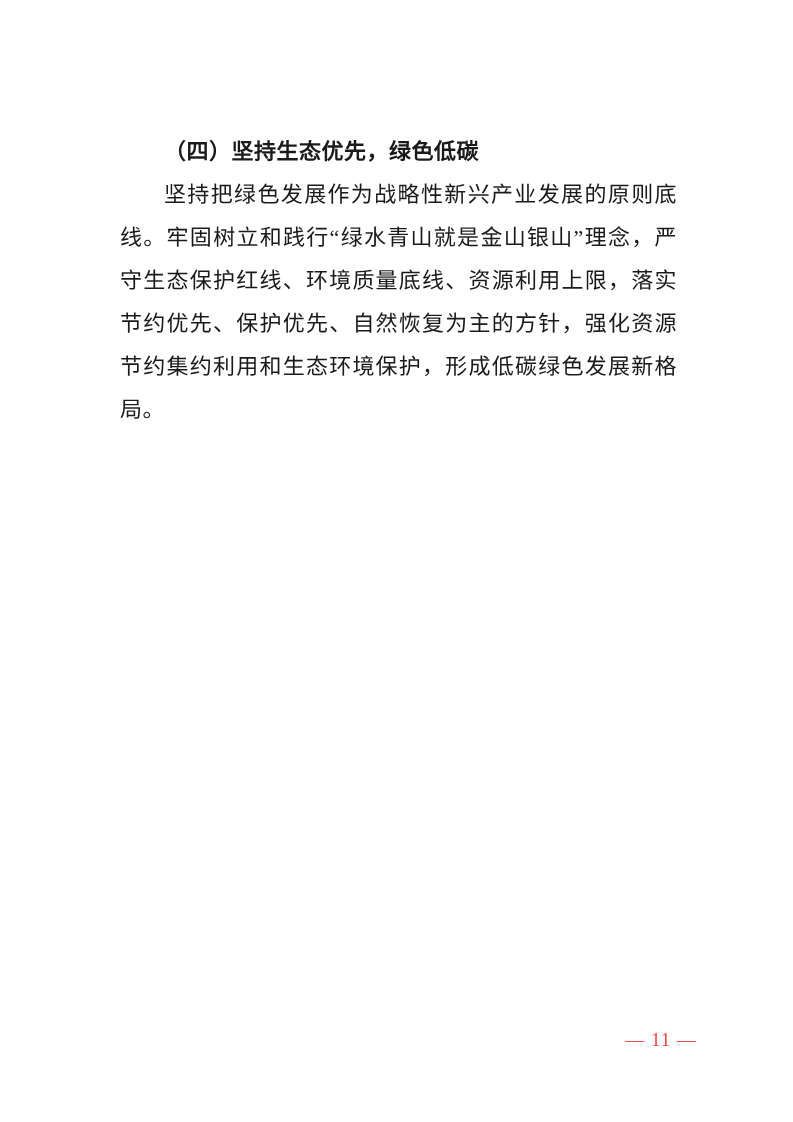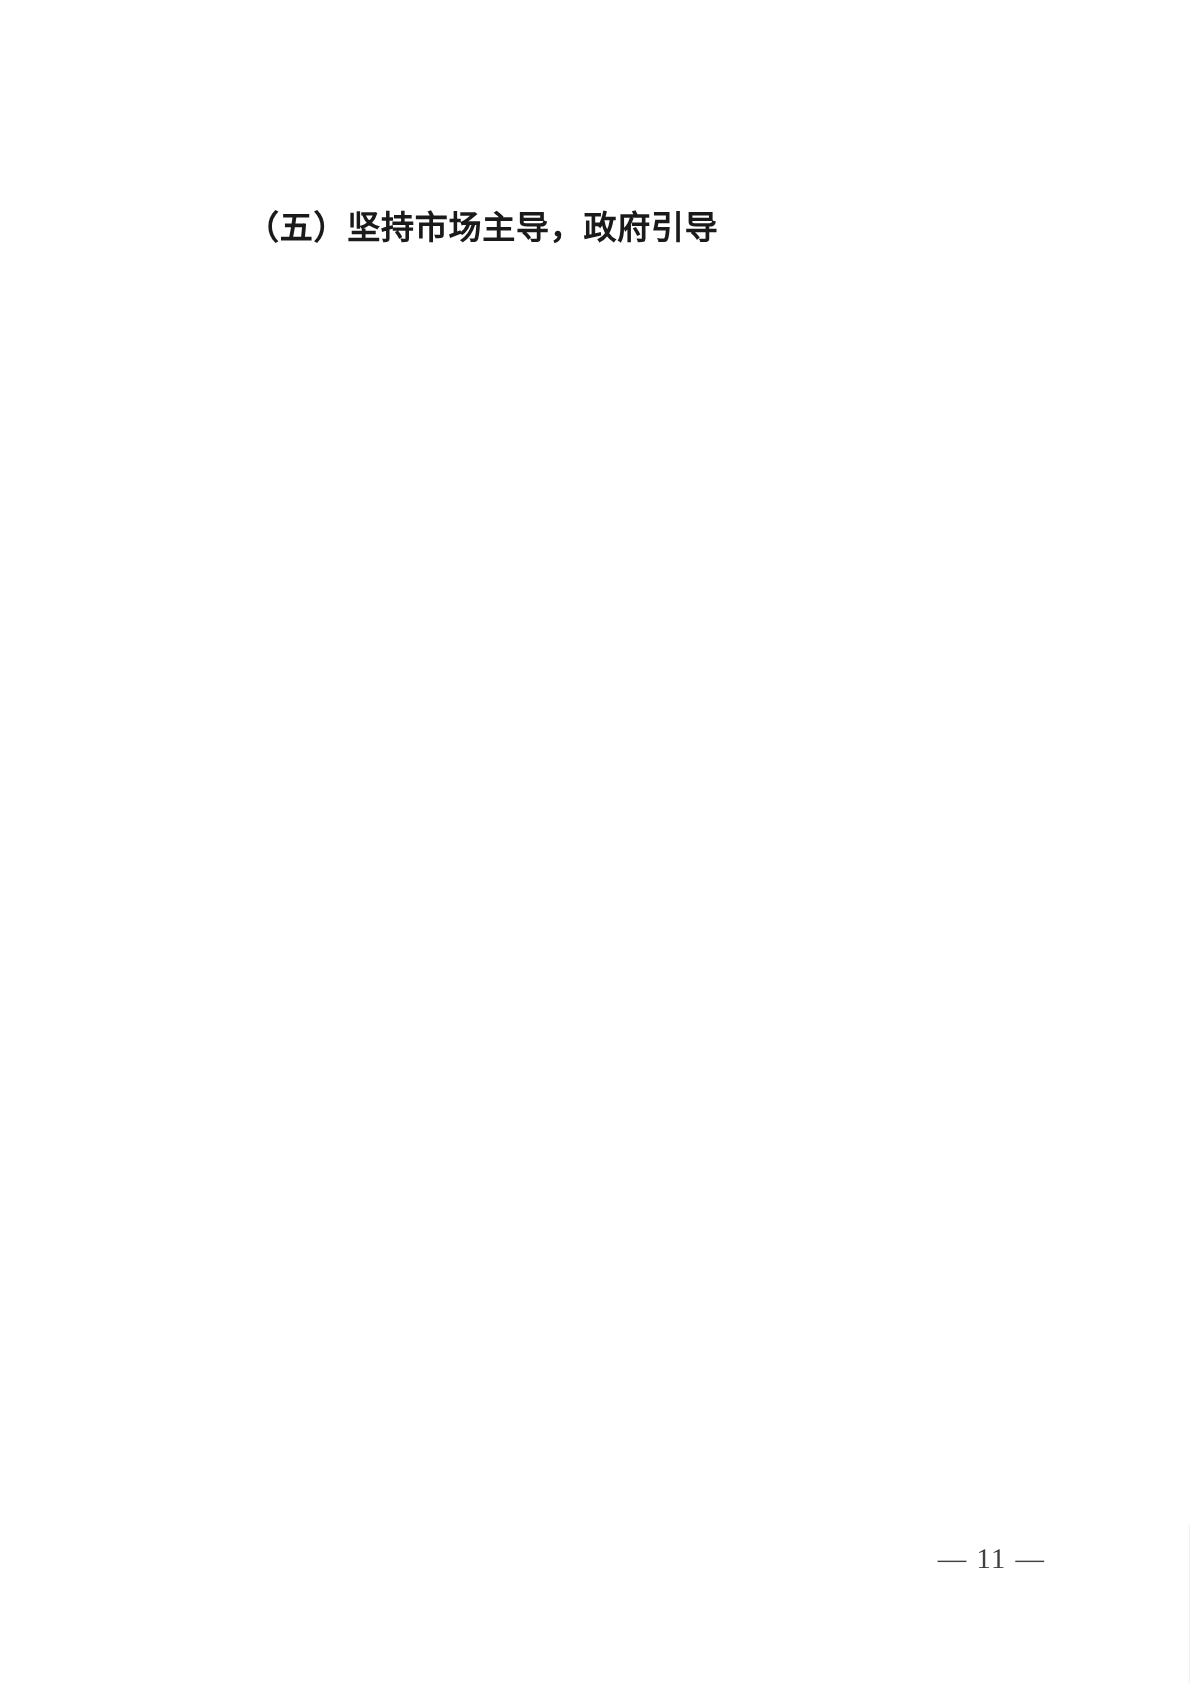--- a/index.html
+++ b/index.html
@@ -39,33 +39,34 @@
     text-align: justify;
     text-justify: inter-ideograph;
     letter-spacing: 0.5px;
   }
   .page-number {
     position: absolute;
     top: 1026px;
     right: 96px;
     font-size: 19px;
     line-height: 28px;
-    color: #404040;
+    color: #ef4444;
     letter-spacing: 1px;
   }
 </style>
 </head>
 <body>
 
 <div class="page">
   <div class="content">
 
     <section>
+      <h2 class="section-heading">（四）坚持生态优先，绿色低碳</h2>
+      <p class="body-paragraph">坚持把绿色发展作为战略性新兴产业发展的原则底线。牢固树立和践行“绿水青山就是金山银山”理念，严守生态保护红线、环境质量底线、资源利用上限，落实节约优先、保护优先、自然恢复为主的方针，强化资源节约集约利用和生态环境保护，形成低碳绿色发展新格局。</p>
     </section>
 
     <section>
-      <h2 class="section-heading">（五）坚持市场主导，政府引导</h2>
     </section>
 
   </div>
 
   <div class="page-number">— 11 —</div>
 </div>
 
 </body></html>

